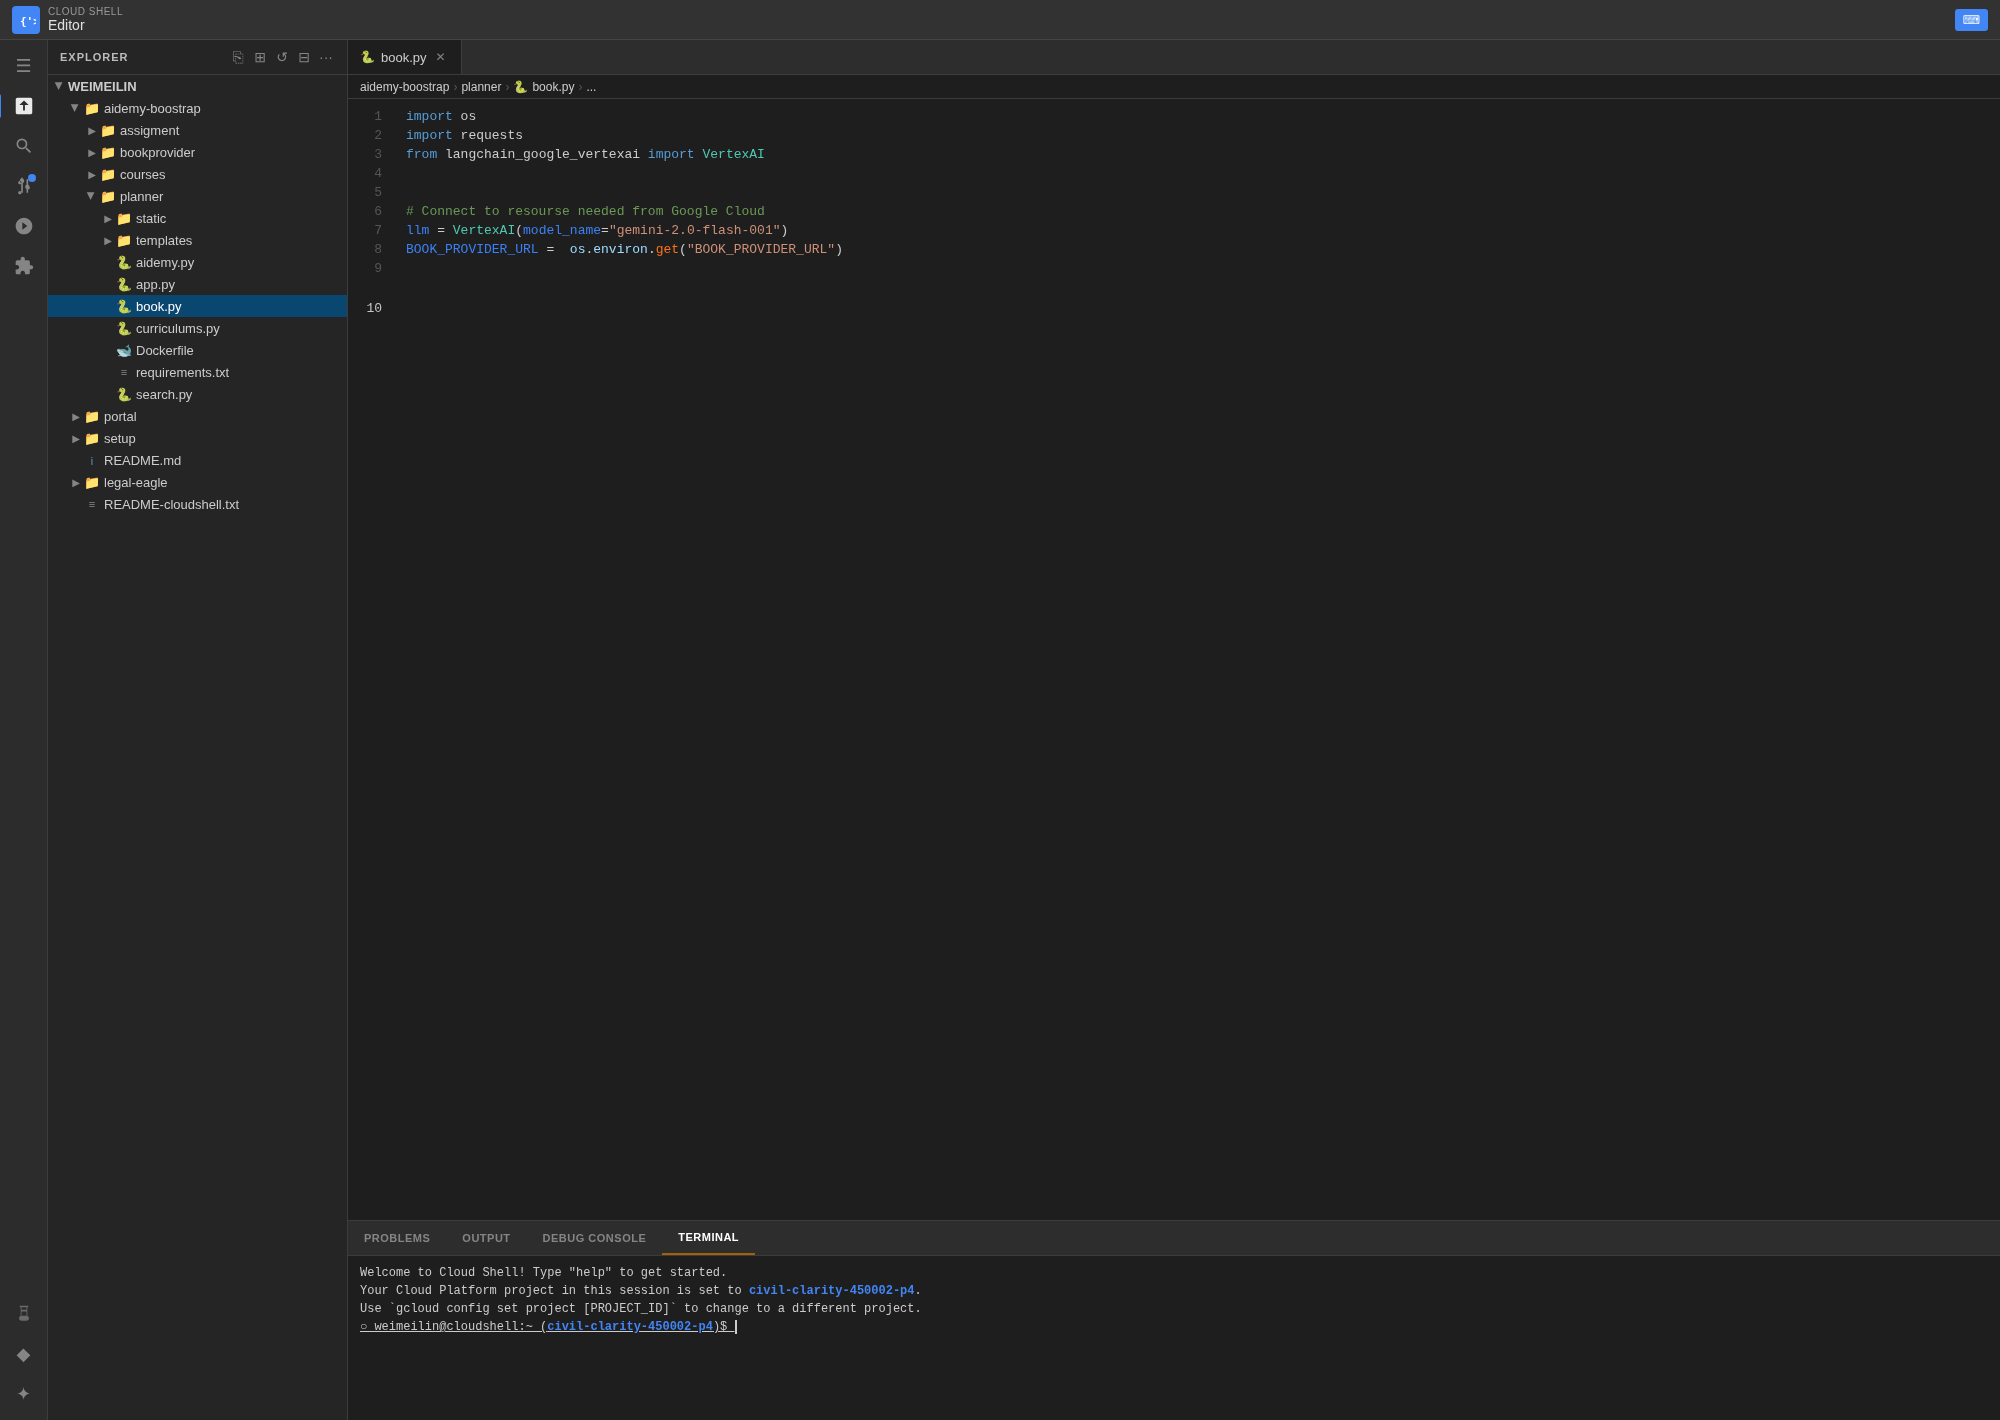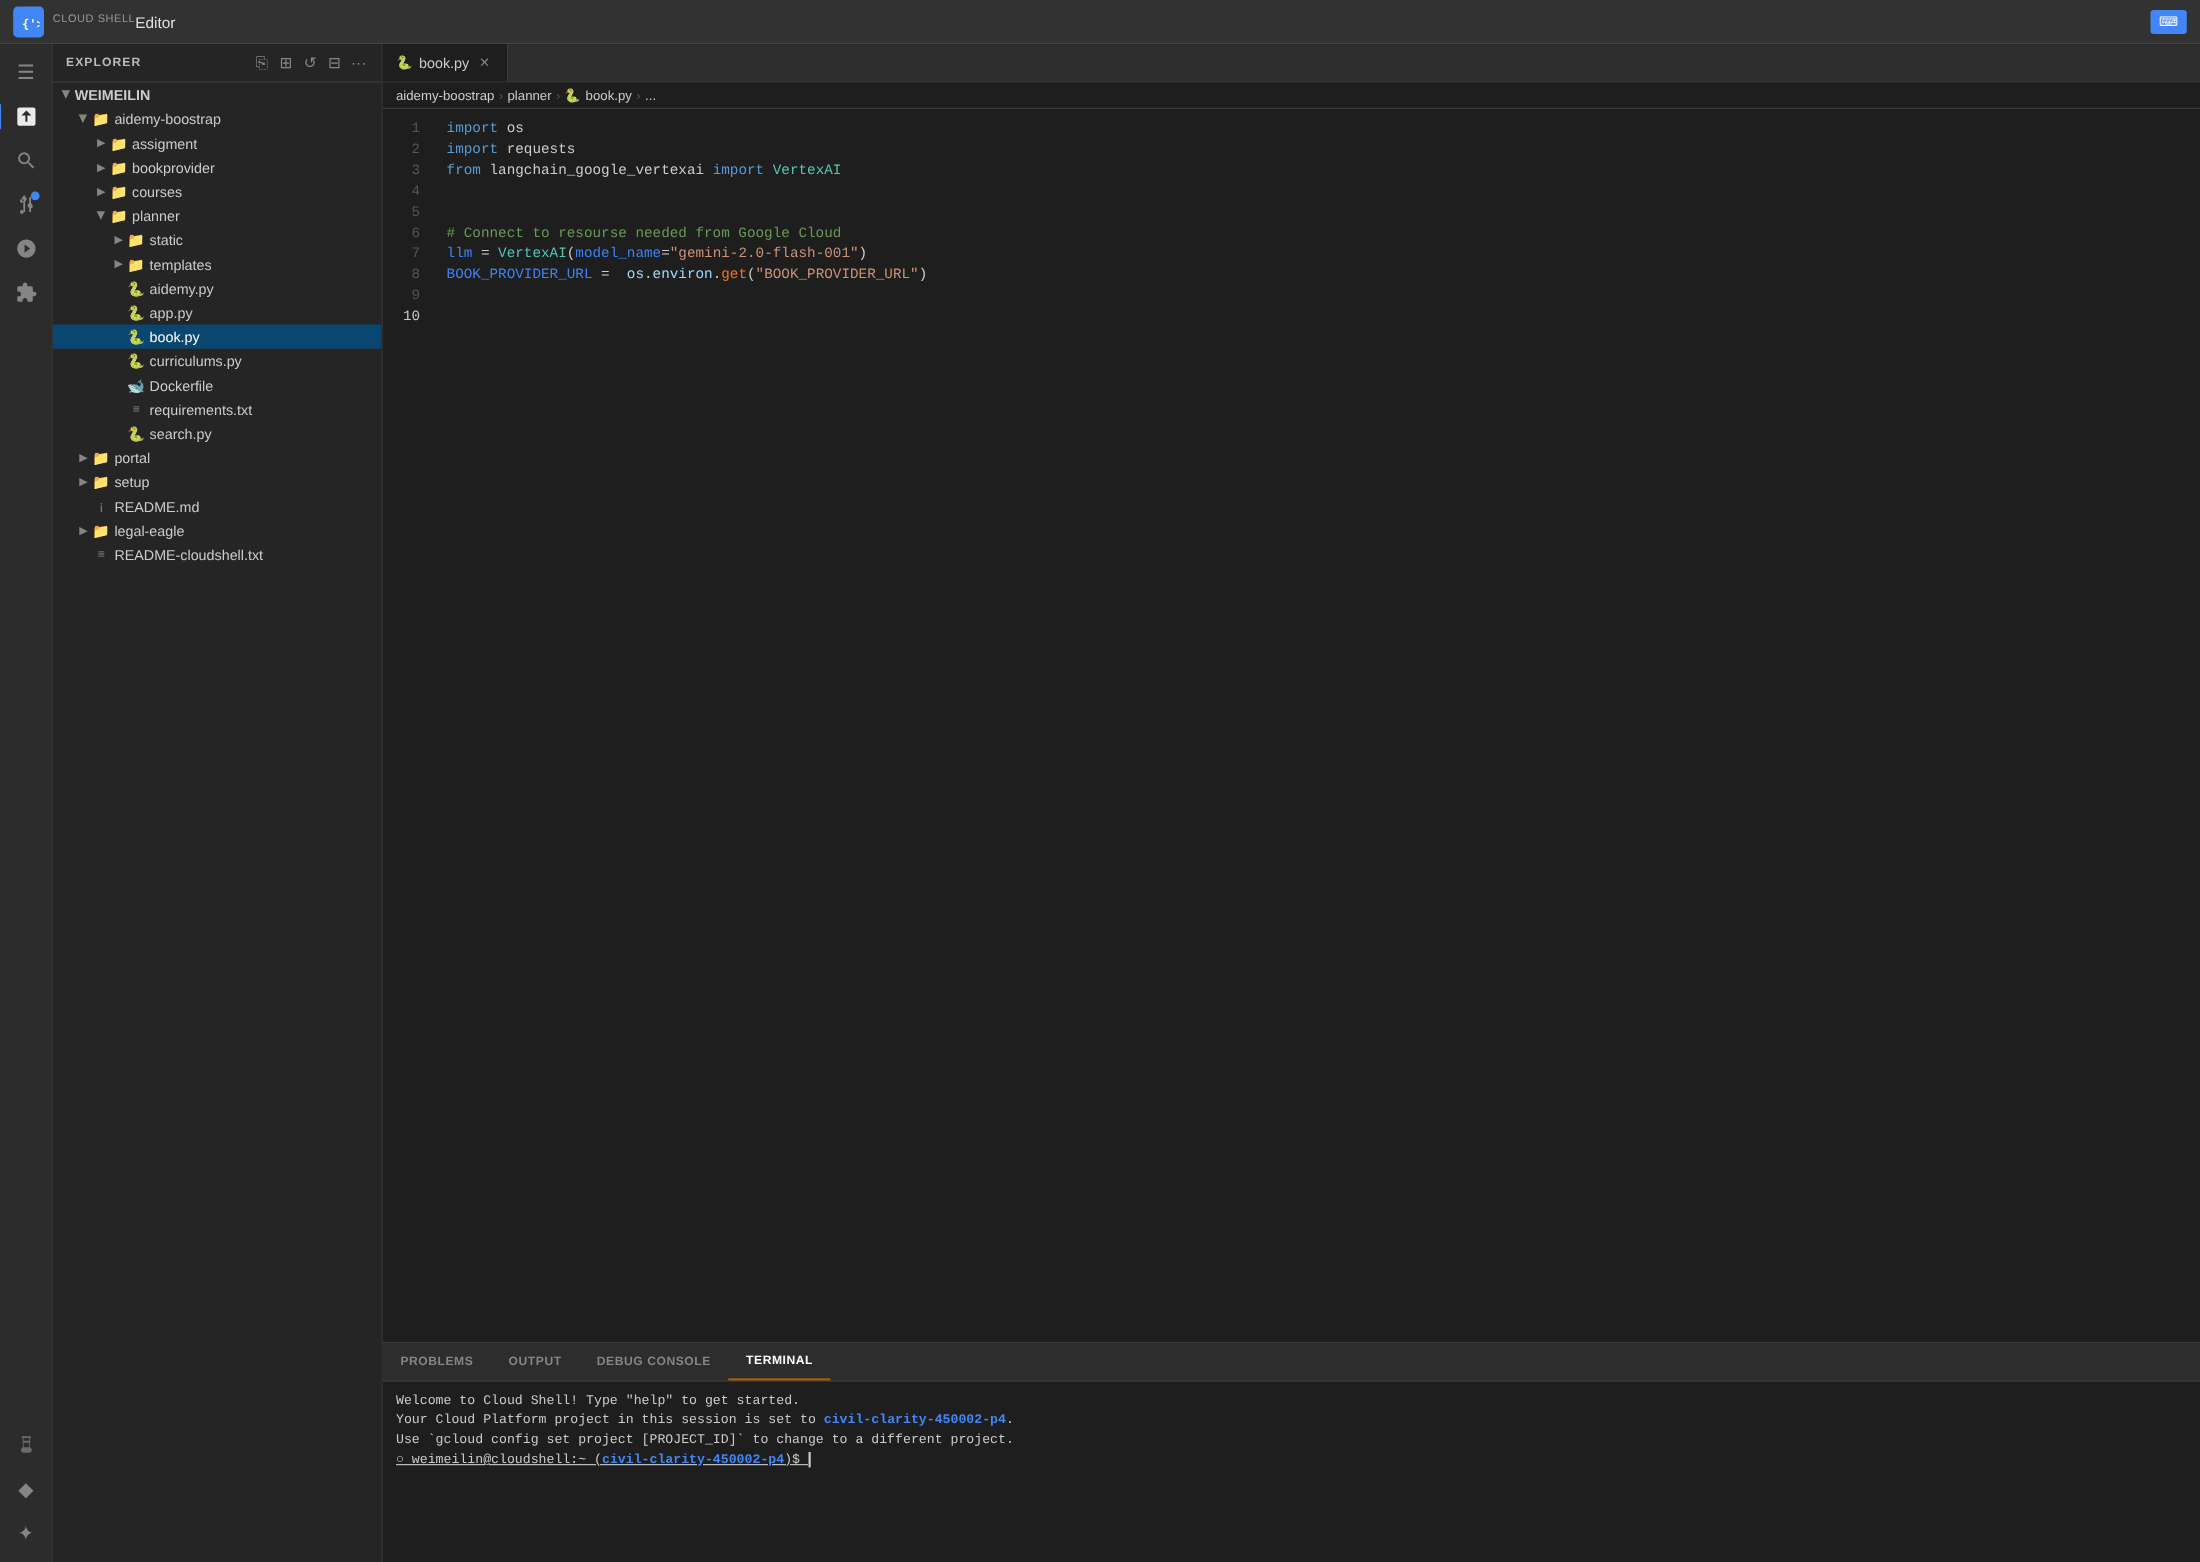--- a/index.html
+++ b/index.html
@@ -27,21 +27,21 @@
     }
     .top-bar-logo {
       width: 28px; height: 28px;
       background: #4285f4;
       border-radius: 4px;
       display: flex; align-items: center; justify-content: center;
       color: white; font-size: 12px; font-weight: bold;
       flex-shrink: 0;
     }
     .top-bar-info {
-      display: flex; flex-direction: row;
+      display: flex; flex-direction: column;
     }
     .top-bar-subtitle {
       font-size: 10px; color: #999; text-transform: uppercase; letter-spacing: 0.5px;
     }
     .top-bar-title {
       font-size: 14px; color: #e0e0e0; font-weight: 500;
     }
     .top-bar-right {
       margin-left: auto;
       display: flex; align-items: center; gap: 8px;
@@ -252,21 +252,21 @@
       color: #555;
       font-family: 'Consolas', 'Courier New', monospace;
       font-size: 13px;
       line-height: 19px;
       padding-right: 16px;
       user-select: none;
       flex-shrink: 0;
       background: #1e1e1e;
     }
     .line-number { height: 19px; }
-    .line-number.active { color: #c6c6c6; }
+    .line-number.active { color: #c6c6c6; margin-top: 21px; }
 
     .code-content {
       flex: 1;
       padding: 8px 0;
       font-family: 'Consolas', 'Courier New', monospace;
       font-size: 13px;
       line-height: 19px;
       overflow: auto;
       background: #1e1e1e;
     }

